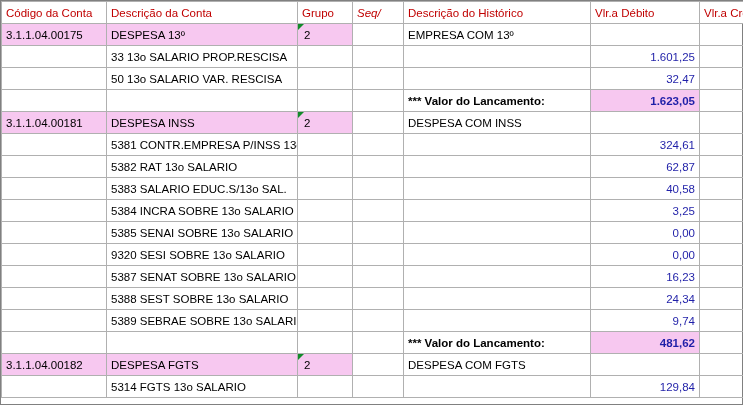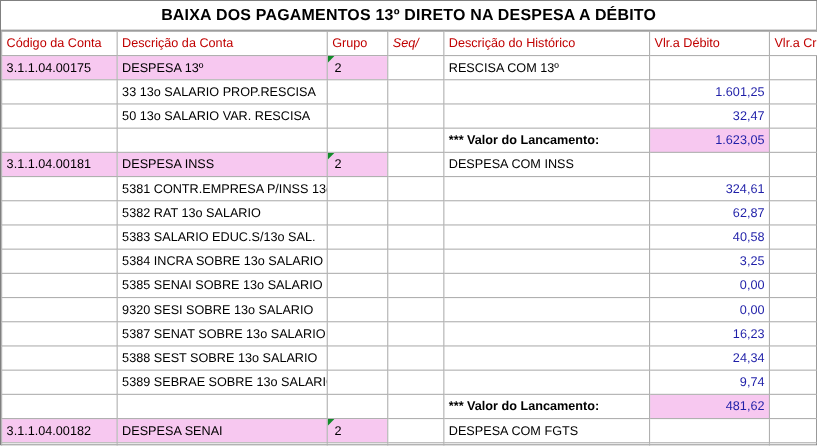--- a/index.html
+++ b/index.html
@@ -86,21 +86,21 @@
   tr.account td.desc,
   tr.account td.grupo {
     background: #f7c8f0;
   }
   tr.total td.hist {
     font-weight: bold;
     color: #000000;
   }
   tr.total td.deb {
     background: #f7c8f0;
-    font-weight: normal;
+    font-weight: bold;
     color: #1f1fa8;
   }
   
   td.grupo .flag {
     position: absolute;
     top: 0;
     left: 0;
     width: 0;
     height: 0;
     border-top: 6px solid #128a2a;
@@ -109,23 +109,20 @@
   td.grupo .gval {
     display: block;
     padding-left: 2px;
   }
 </style>
 </head>
 <body>
 
 <div class="sheet">
 
-  <div class="title-row">
-    <span class="title-text">BAIXA DOS PAGAMENTOS 13º DIRETO NA DESPESA A DÉBITO</span>
-  </div>
 
   <table class="grid">
     <thead>
       <tr>
         <th class="c-codigo">Código da Conta</th>
         <th class="c-desc">Descrição da Conta</th>
         <th class="c-grupo">Grupo</th>
         <th class="c-seq">Seq/</th>
         <th class="c-hist">Descrição do Histórico</th>
         <th class="c-deb">Vlr.a Débito</th>
@@ -134,21 +131,21 @@
     </thead>
     <tbody id="table-body">
         <tr class="account">
           <td class="codigo">3.1.1.04.00175</td>
           <td class="desc">DESPESA 13º</td>
           <td class="grupo">
             <span class="flag"></span>
             <span class="gval">2</span>
           </td>
           <td class="seq"></td>
-          <td class="hist">RESCISA COM 13º</td>
+          <td class="hist">EMPRESA COM 13º</td>
           <td class="num deb empty"></td>
           <td class="num cred empty"></td>
         </tr>
         <tr class="detail">
           <td class="codigo"></td>
           <td class="desc">33 13o SALARIO PROP.RESCISA</td>
           <td class="grupo"></td>
           <td class="seq"></td>
           <td class="hist"></td>
           <td class="num deb">1.601,25</td>
@@ -269,21 +266,21 @@
           <td class="codigo"></td>
           <td class="desc"></td>
           <td class="grupo"></td>
           <td class="seq"></td>
           <td class="hist">*** Valor do Lancamento:</td>
           <td class="num deb">481,62</td>
           <td class="num cred empty"></td>
         </tr>
         <tr class="account">
           <td class="codigo">3.1.1.04.00182</td>
-          <td class="desc">DESPESA SENAI</td>
+          <td class="desc">DESPESA FGTS</td>
           <td class="grupo">
             <span class="flag"></span>
             <span class="gval">2</span>
           </td>
           <td class="seq"></td>
           <td class="hist">DESPESA COM FGTS</td>
           <td class="num deb empty"></td>
           <td class="num cred empty"></td>
         </tr>
         <tr class="detail">

